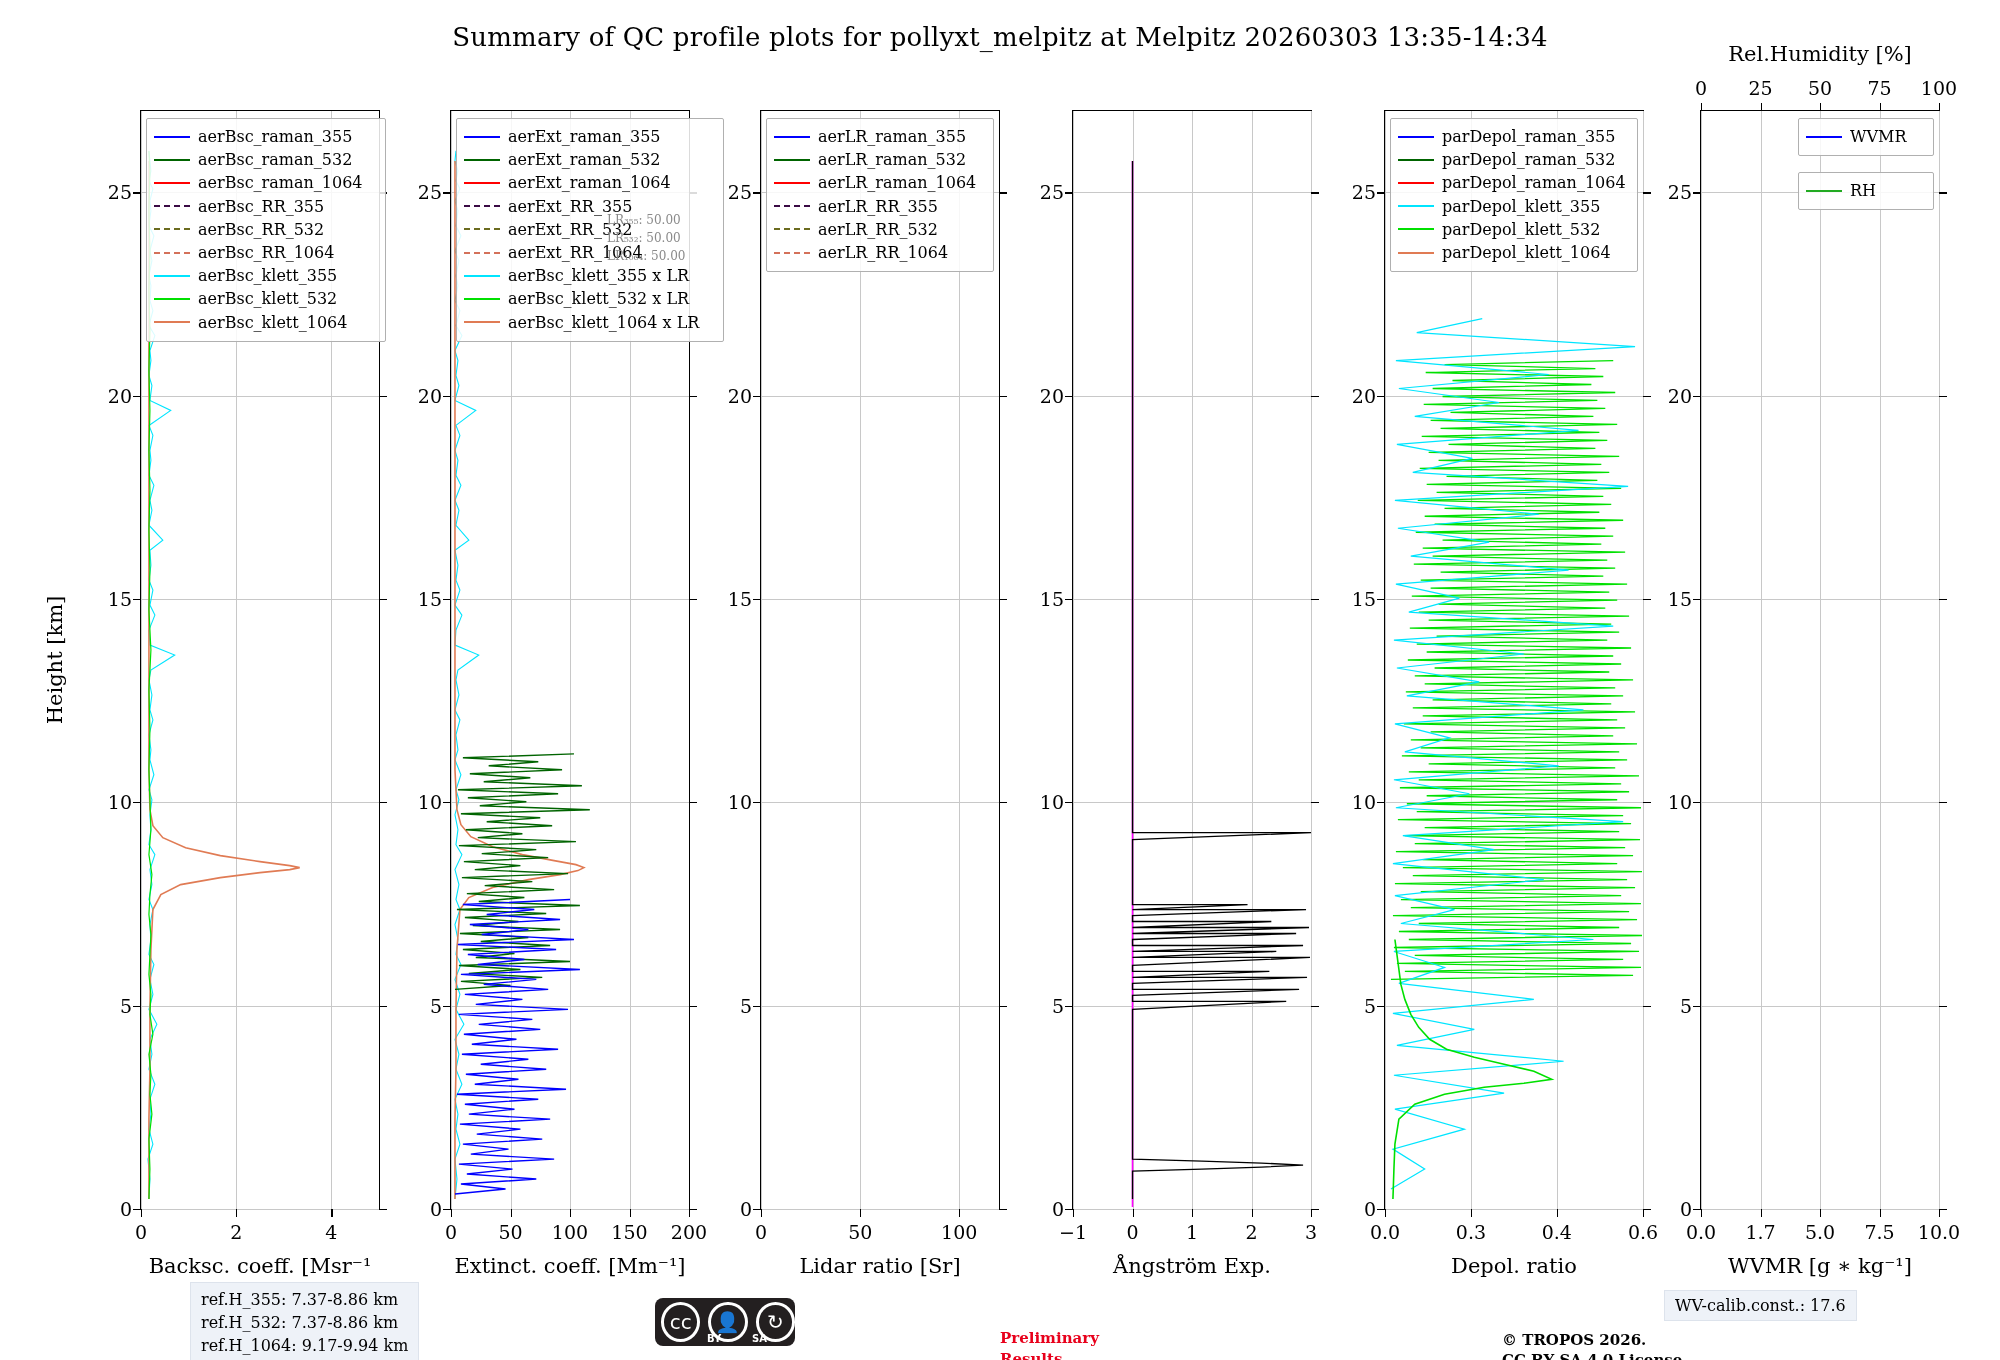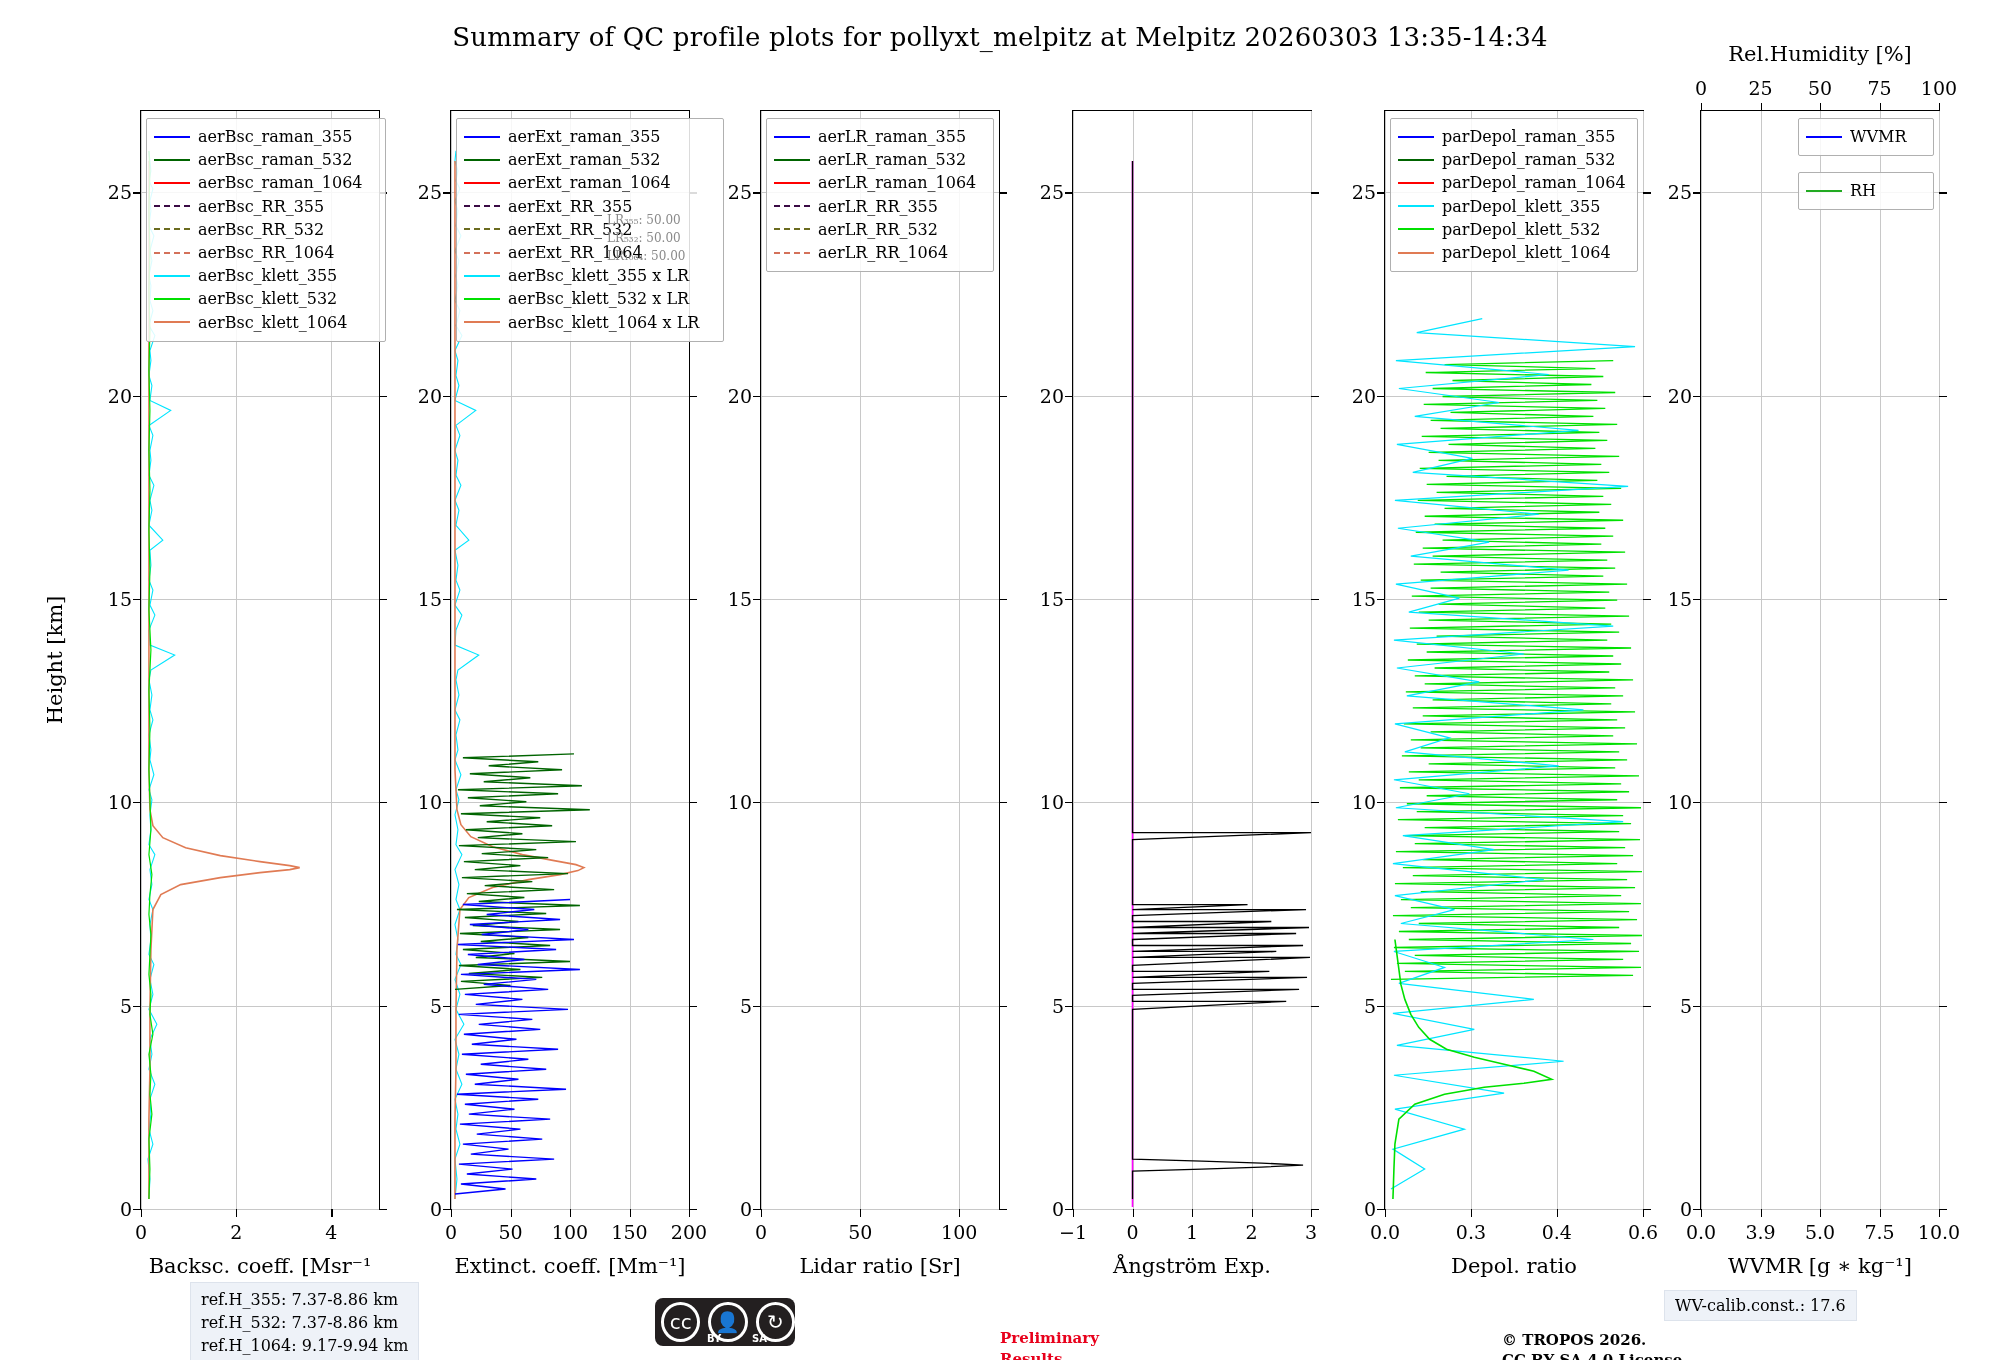--- a/index.html
+++ b/index.html
@@ -576,21 +576,21 @@
     <div class="ytick" style="top:44.44%">15</div>
     <div class="ytick" style="top:25.93%">20</div>
     <div class="ytick" style="top:7.41%">25</div>
 
     <div class="xtickmark" style="left:0%"></div>
     <div class="xtickmark" style="left:25%"></div>
     <div class="xtickmark" style="left:50%"></div>
     <div class="xtickmark" style="left:75%"></div>
     <div class="xtickmark" style="left:100%"></div>
     <div class="xtick" style="left:0%">0.0</div>
-    <div class="xtick" style="left:25%">3.9</div>
+    <div class="xtick" style="left:25%">1.7</div>
     <div class="xtick" style="left:50%">5.0</div>
     <div class="xtick" style="left:75%">7.5</div>
     <div class="xtick" style="left:100%">10.0</div>
 
     <div class="xtickmark t" style="left:0%"></div>
     <div class="xtickmark t" style="left:25%"></div>
     <div class="xtickmark t" style="left:50%"></div>
     <div class="xtickmark t" style="left:75%"></div>
     <div class="xtickmark t" style="left:100%"></div>
     <div class="xtick" style="left:0%;top:auto;bottom:100%;margin-top:0;margin-bottom:12px;">0</div>

